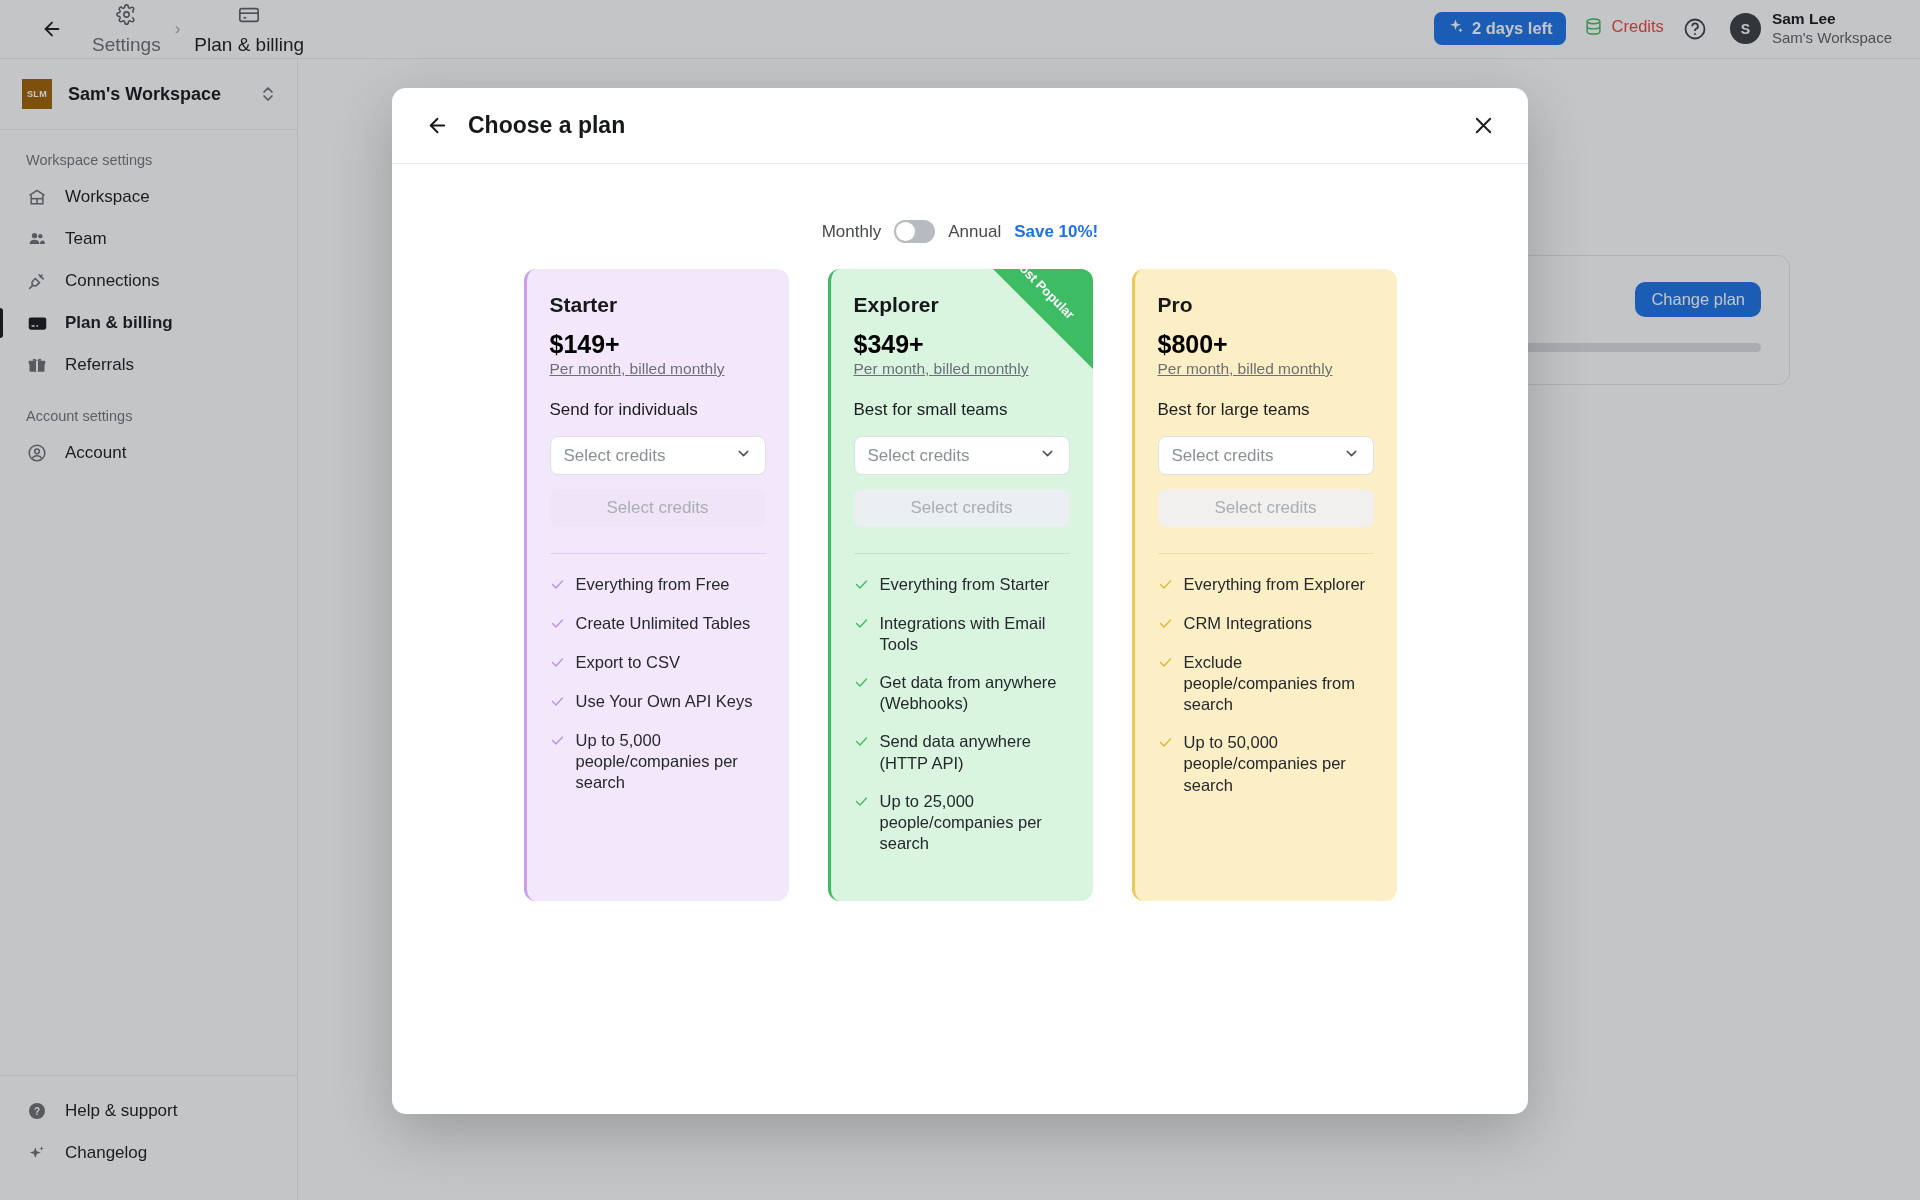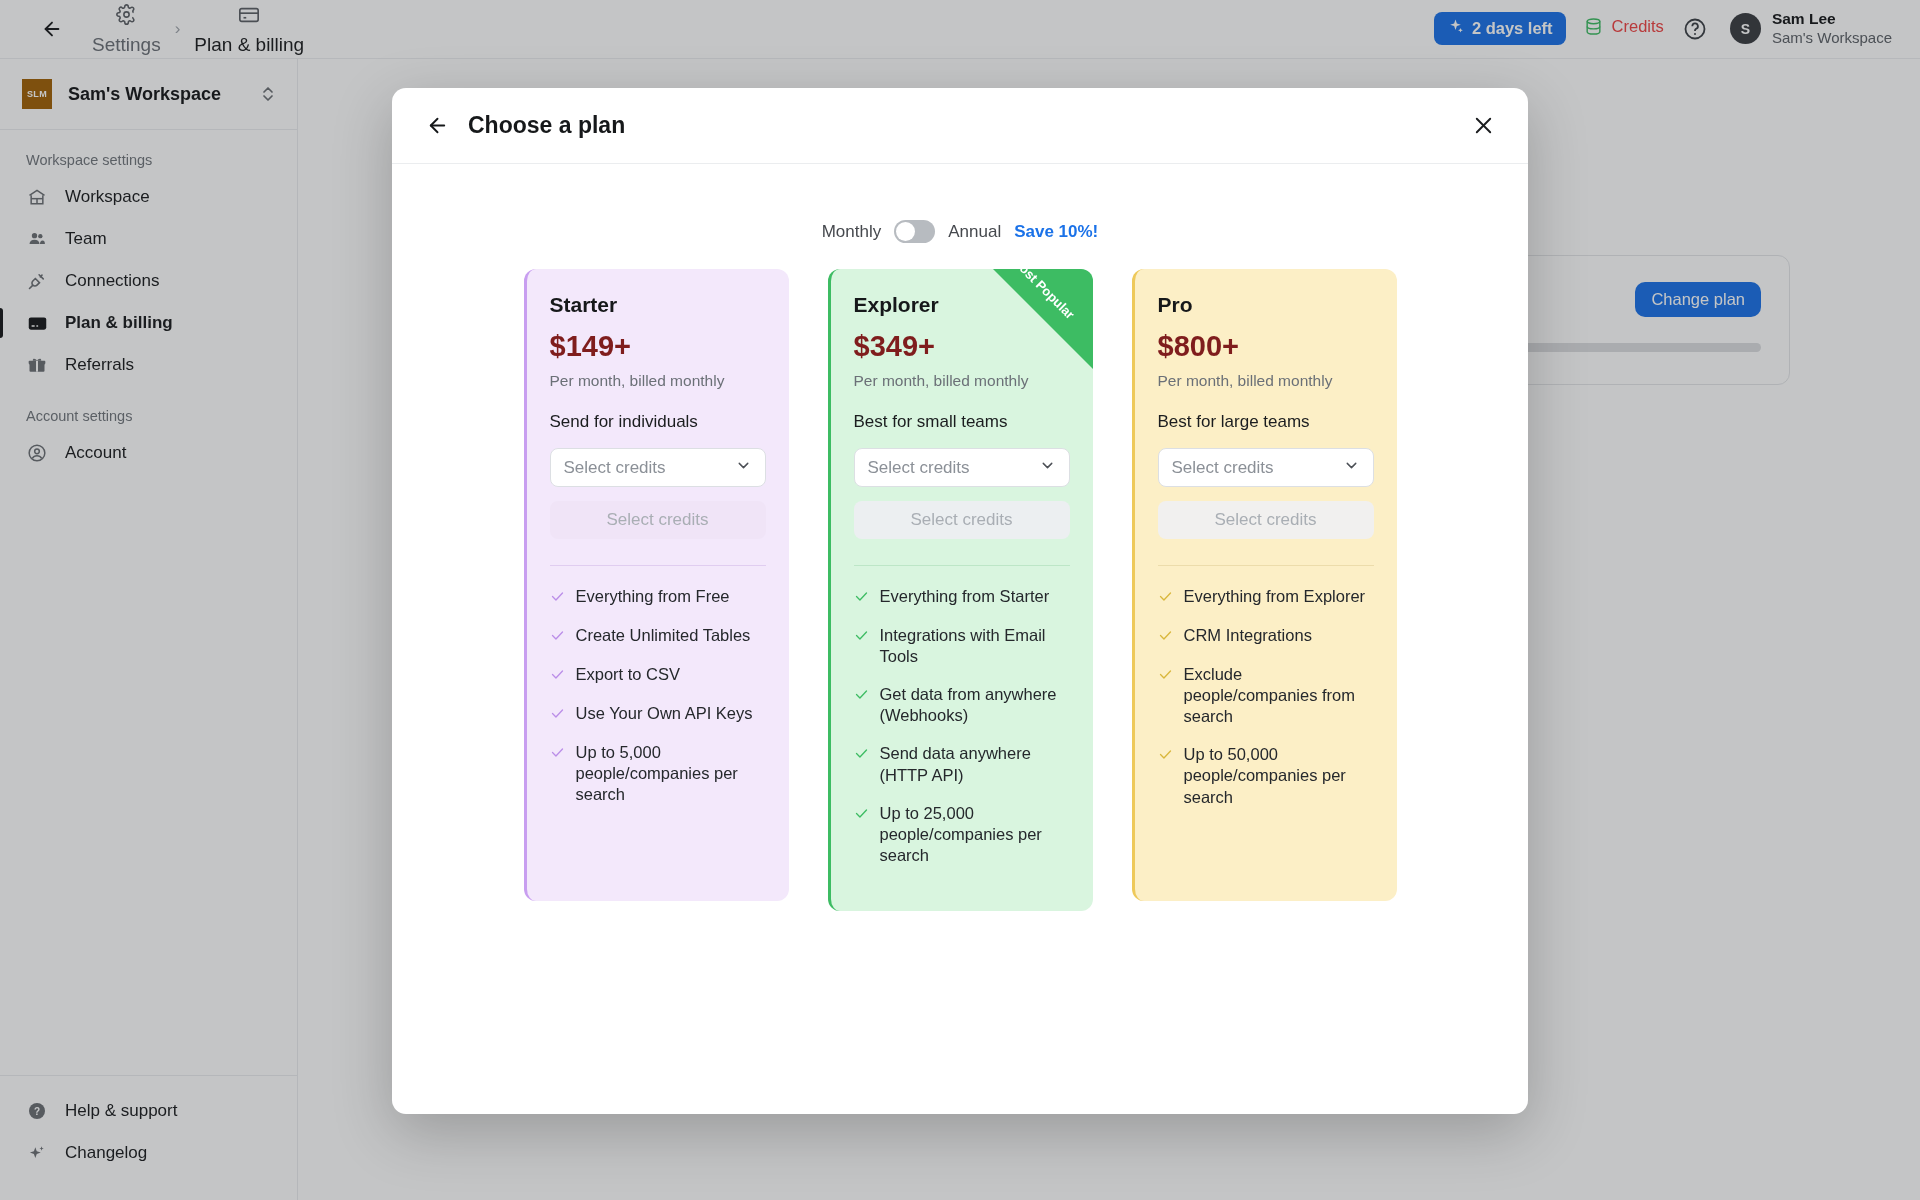--- a/index.html
+++ b/index.html
@@ -127,22 +127,22 @@
     position:absolute; right:0; top:0; width:0; height:0;
     border-top:100px solid #3dbc63; border-left:100px solid transparent;
   }
   .ribbon-text {
     position:absolute; right:8px; top:12px; width:84px; text-align:center;
     transform:rotate(45deg); transform-origin:center;
     color:#fff; font-size:13px; font-weight:700; line-height:1.06;
   }
 
   .pname { font-size:21px; font-weight:700; color:#16181a; }
-  .pprice { font-size:29px; font-weight:700; color:#7f1d1d; margin-top:13px; }
-  .pbilled { font-size:15.5px; color:#6b7077; margin-top:9px; }
+  .pprice { font-size:25px; font-weight:700; color:#000000; margin-top:13px; }
+  .pbilled { font-size:15.5px; color:#6b7077; margin-top:1px;text-decoration:underline; }
   .pbest { font-size:17px; color:#1b1d1f; margin-top:22px; }
   .pselect {
     margin-top:16px; height:39px; border-radius:8px; background:#fff; border:1px solid #dcdfe3;
     display:flex; align-items:center; padding:0 13px; font-size:17px; color:#8b9097;
   }
   .pselect .chev { margin-left:auto; color:#4c5056; }
   .pbtn {
     margin-top:14px; height:38px; border-radius:8px; background:rgba(255,255,255,.5);
     display:flex; align-items:center; justify-content:center; font-size:17px; color:#a9aeb4;
   }

